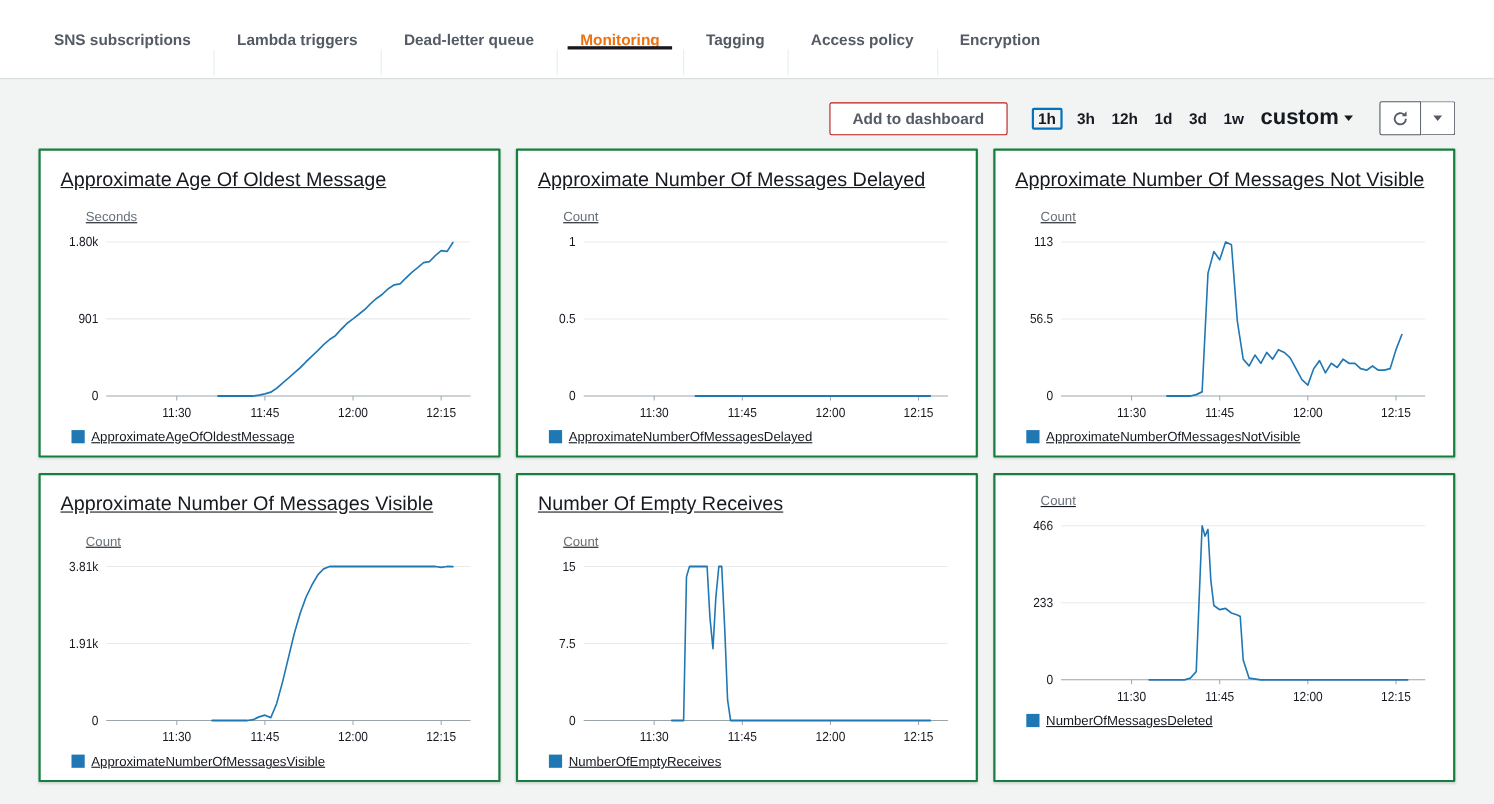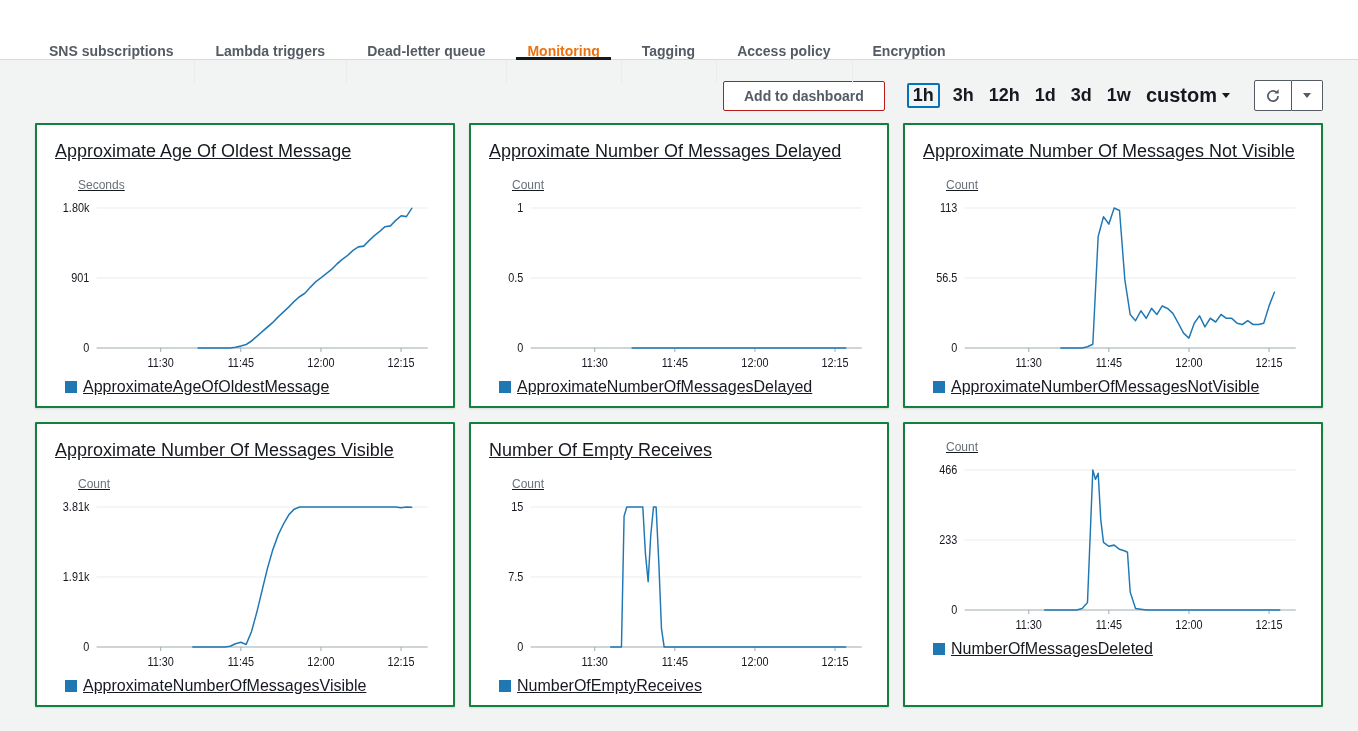--- a/index.html
+++ b/index.html
@@ -9,22 +9,22 @@
     background:#f2f3f3;
     color:#16191f;
     overflow:hidden;
   }
 
   
   .tabbar{
     background:#fff;
     border-bottom:1px solid #d5dbdb;
     display:flex;
-    align-items:flex-end;
-    height:60px;
+    align-items:center;
+    height:72px;
     padding-left:28px;
   }
   .tab{
     position:relative;
     display:flex;
     align-items:center;
     padding:0 21px;
     font-size:14px;
     font-weight:700;
     color:#545b64;
@@ -63,21 +63,21 @@
     font-weight:700;
     padding:6px 20px;
     cursor:pointer;
   }
   .ranges{
     display:flex;
     align-items:center;
     gap:15px;
   }
   .range{
-    font-size:18px;
+    font-size:14px;
     font-weight:700;
     color:#16191f;
     cursor:pointer;
   }
   .range.selected{
     border:2px solid var(--sel,#0073bb);
     border-radius:2px;
     padding:0 4px;
     margin:-2px -2px;
   }
@@ -134,21 +134,21 @@
     margin-bottom:4px;
     margin-left:23px;
   }
   .chart{width:100%;height:178px;display:block}
   .chart text{font-family:"Liberation Sans",sans-serif}
   .legend{
     display:flex;
     align-items:center;
     gap:6px;
     margin-top:4px;
-    font-size:16px;
+    font-size:12px;
     color:#16191f;
     padding-left:10px;
   }
   .swatch{width:12px;height:12px;display:inline-block;flex:none}
 </style>
 </head>
 <body style="--accent: #ec7211; --sel: #0073bb;">
 
 <div class="tabbar">
   <div class="tab">

